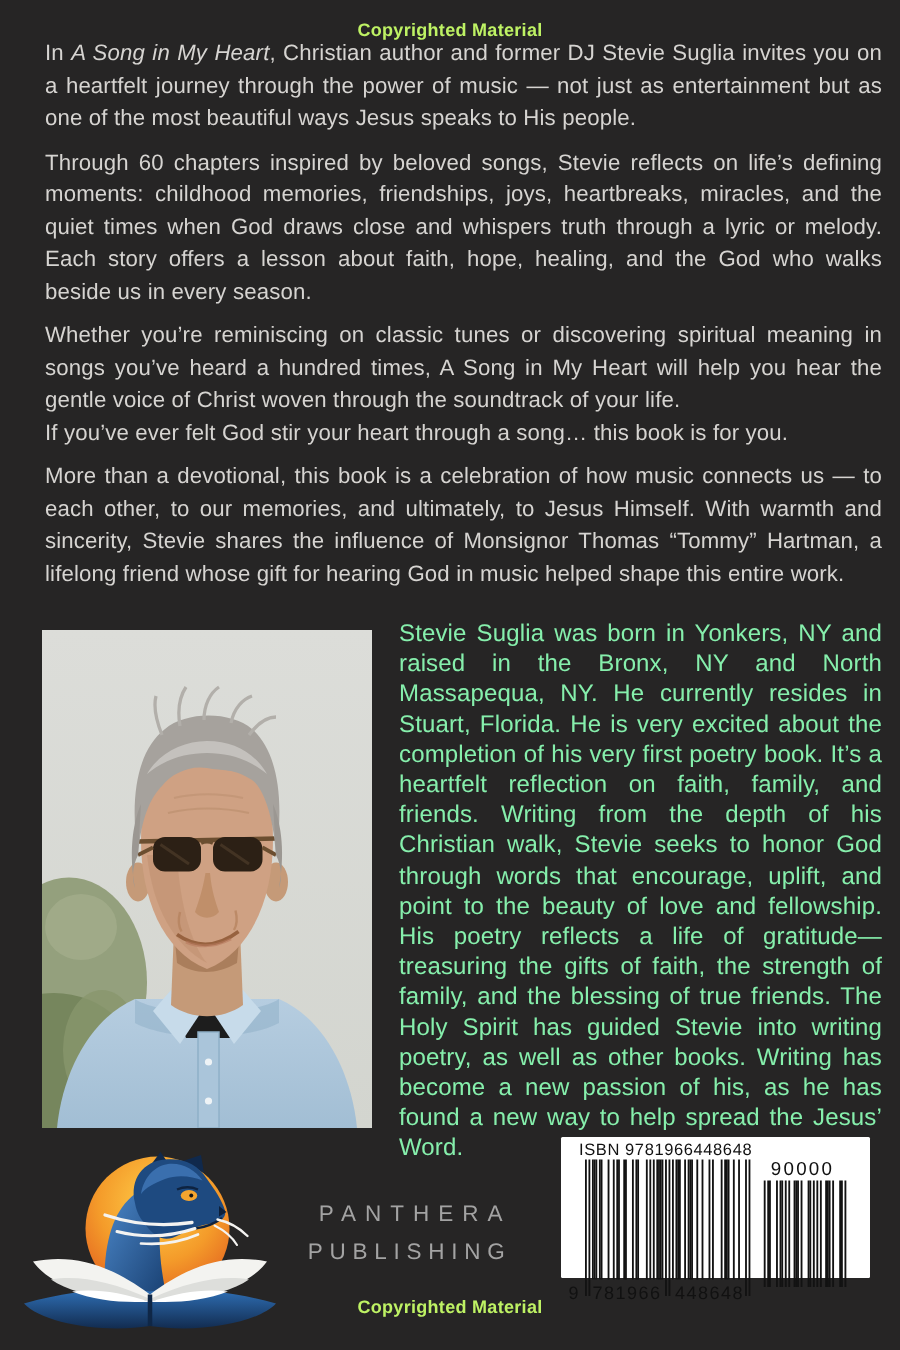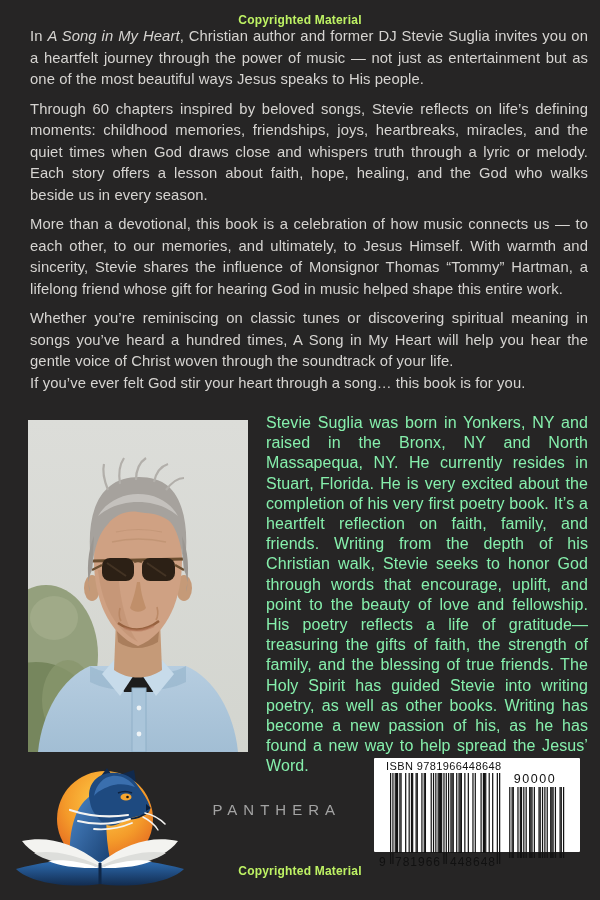--- a/index.html
+++ b/index.html
@@ -55,22 +55,22 @@
 </head>
 <body>
 
 <div class="page">
 
   <div class="watermark wm-top">Copyrighted Material</div>
 
   <div class="synopsis">
     <p><span>In </span><i>A Song in My Heart</i><span>, Christian author and former DJ Stevie Suglia invites you on a heartfelt journey through the power of music — not just as entertainment but as one of the most beautiful ways Jesus speaks to His people.</span></p>
     <p>Through 60 chapters inspired by beloved songs, Stevie reflects on life’s defining moments: childhood memories, friendships, joys, heartbreaks, miracles, and the quiet times when God draws close and whispers truth through a lyric or melody. Each story offers a lesson about faith, hope, healing, and the God who walks beside us in every season.</p>
+    <p><span>Whether you’re reminiscing on classic tunes or discovering spiritual meaning in songs you’ve heard a hundred times, A Song in My Heart will help you hear the gentle voice of Christ woven through the soundtrack of your life.</span><br><span>If you’ve ever felt God stir your heart through a song… this book is for you.</span></p>
     <p>More than a devotional, this book is a celebration of how music connects us — to each other, to our memories, and ultimately, to Jesus Himself. With warmth and sincerity, Stevie shares the influence of Monsignor Thomas “Tommy” Hartman, a lifelong friend whose gift for hearing God in music helped shape this entire work.</p>
-    <p><span>Whether you’re reminiscing on classic tunes or discovering spiritual meaning in songs you’ve heard a hundred times, A Song in My Heart will help you hear the gentle voice of Christ woven through the soundtrack of your life.</span><br><span>If you’ve ever felt God stir your heart through a song… this book is for you.</span></p>
   </div>
 
   <div class="photo-frame">
     <svg width="220" height="332" viewBox="0 0 220 332" xmlns="http://www.w3.org/2000/svg">
       <defs>
         <linearGradient id="sky" x1="0" y1="0" x2="0" y2="1">
           <stop offset="0" stop-color="#dcddd9"></stop>
             <stop offset="1" stop-color="#d3d5cf"></stop>
         </linearGradient>
         <linearGradient id="shirt" x1="0" y1="0" x2="0" y2="1">
@@ -187,20 +187,21 @@
       <path d="M90,102 C70,95 52,93 38,95 C50,100 66,102 80,102 Z" fill="#ffffff"></path>
       <path d="M90,97 C118,76 142,70 168,75 C160,86 146,93 128,96 C114,98 100,98 90,100 Z" fill="#f3f3f0"></path>
       <path d="M90,100 C116,88 138,84 156,87 C146,94 130,98 114,99 C104,100 96,100 90,102 Z" fill="#dddedb"></path>
       <path d="M90,102 C110,95 128,93 142,95 C130,100 114,102 100,102 Z" fill="#ffffff"></path>
       <path d="M90,97 L90,118" stroke="#0f2747" stroke-width="3"></path>
     </g>
   </svg>
 
   <div class="publisher">
     <div class="l1">PANTHERA</div>
+    <div class="l2">PUBLISHING</div>
   </div>
 
   <div class="watermark wm-bottom">Copyrighted Material</div>
 
   <div class="barcode-box">
     <svg width="206" height="117" viewBox="0 0 206 117" xmlns="http://www.w3.org/2000/svg">
       <text class="bc-text" x="12" y="12" font-size="11" letter-spacing="0.4">ISBN 9781966448648</text>
       <g id="ean13-bars" fill="#121212" transform="translate(16,15)">
           <rect x="0.00" y="0" width="1.22" height="91"></rect>
           <rect x="2.32" y="0" width="1.22" height="91"></rect>

